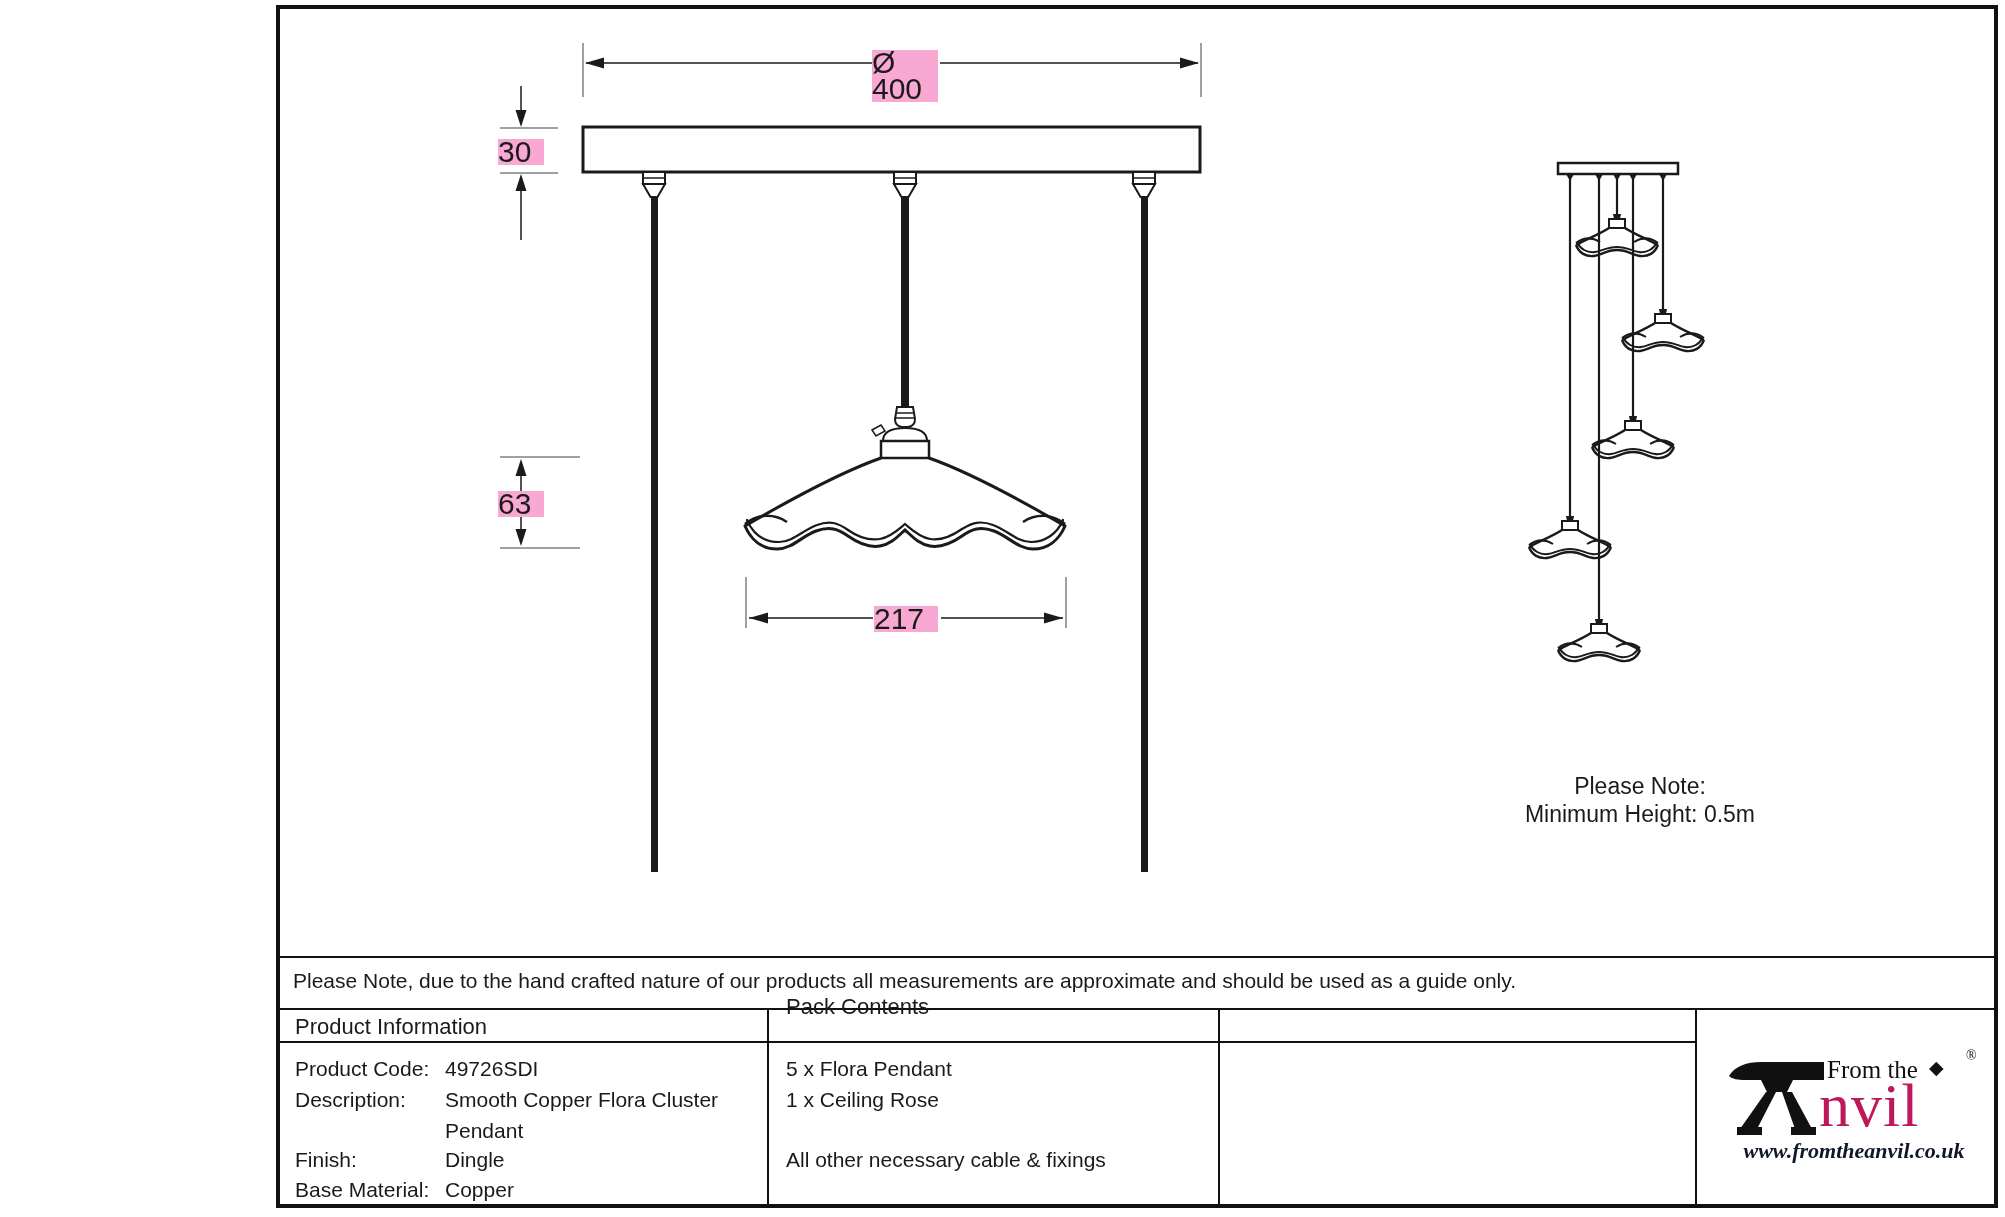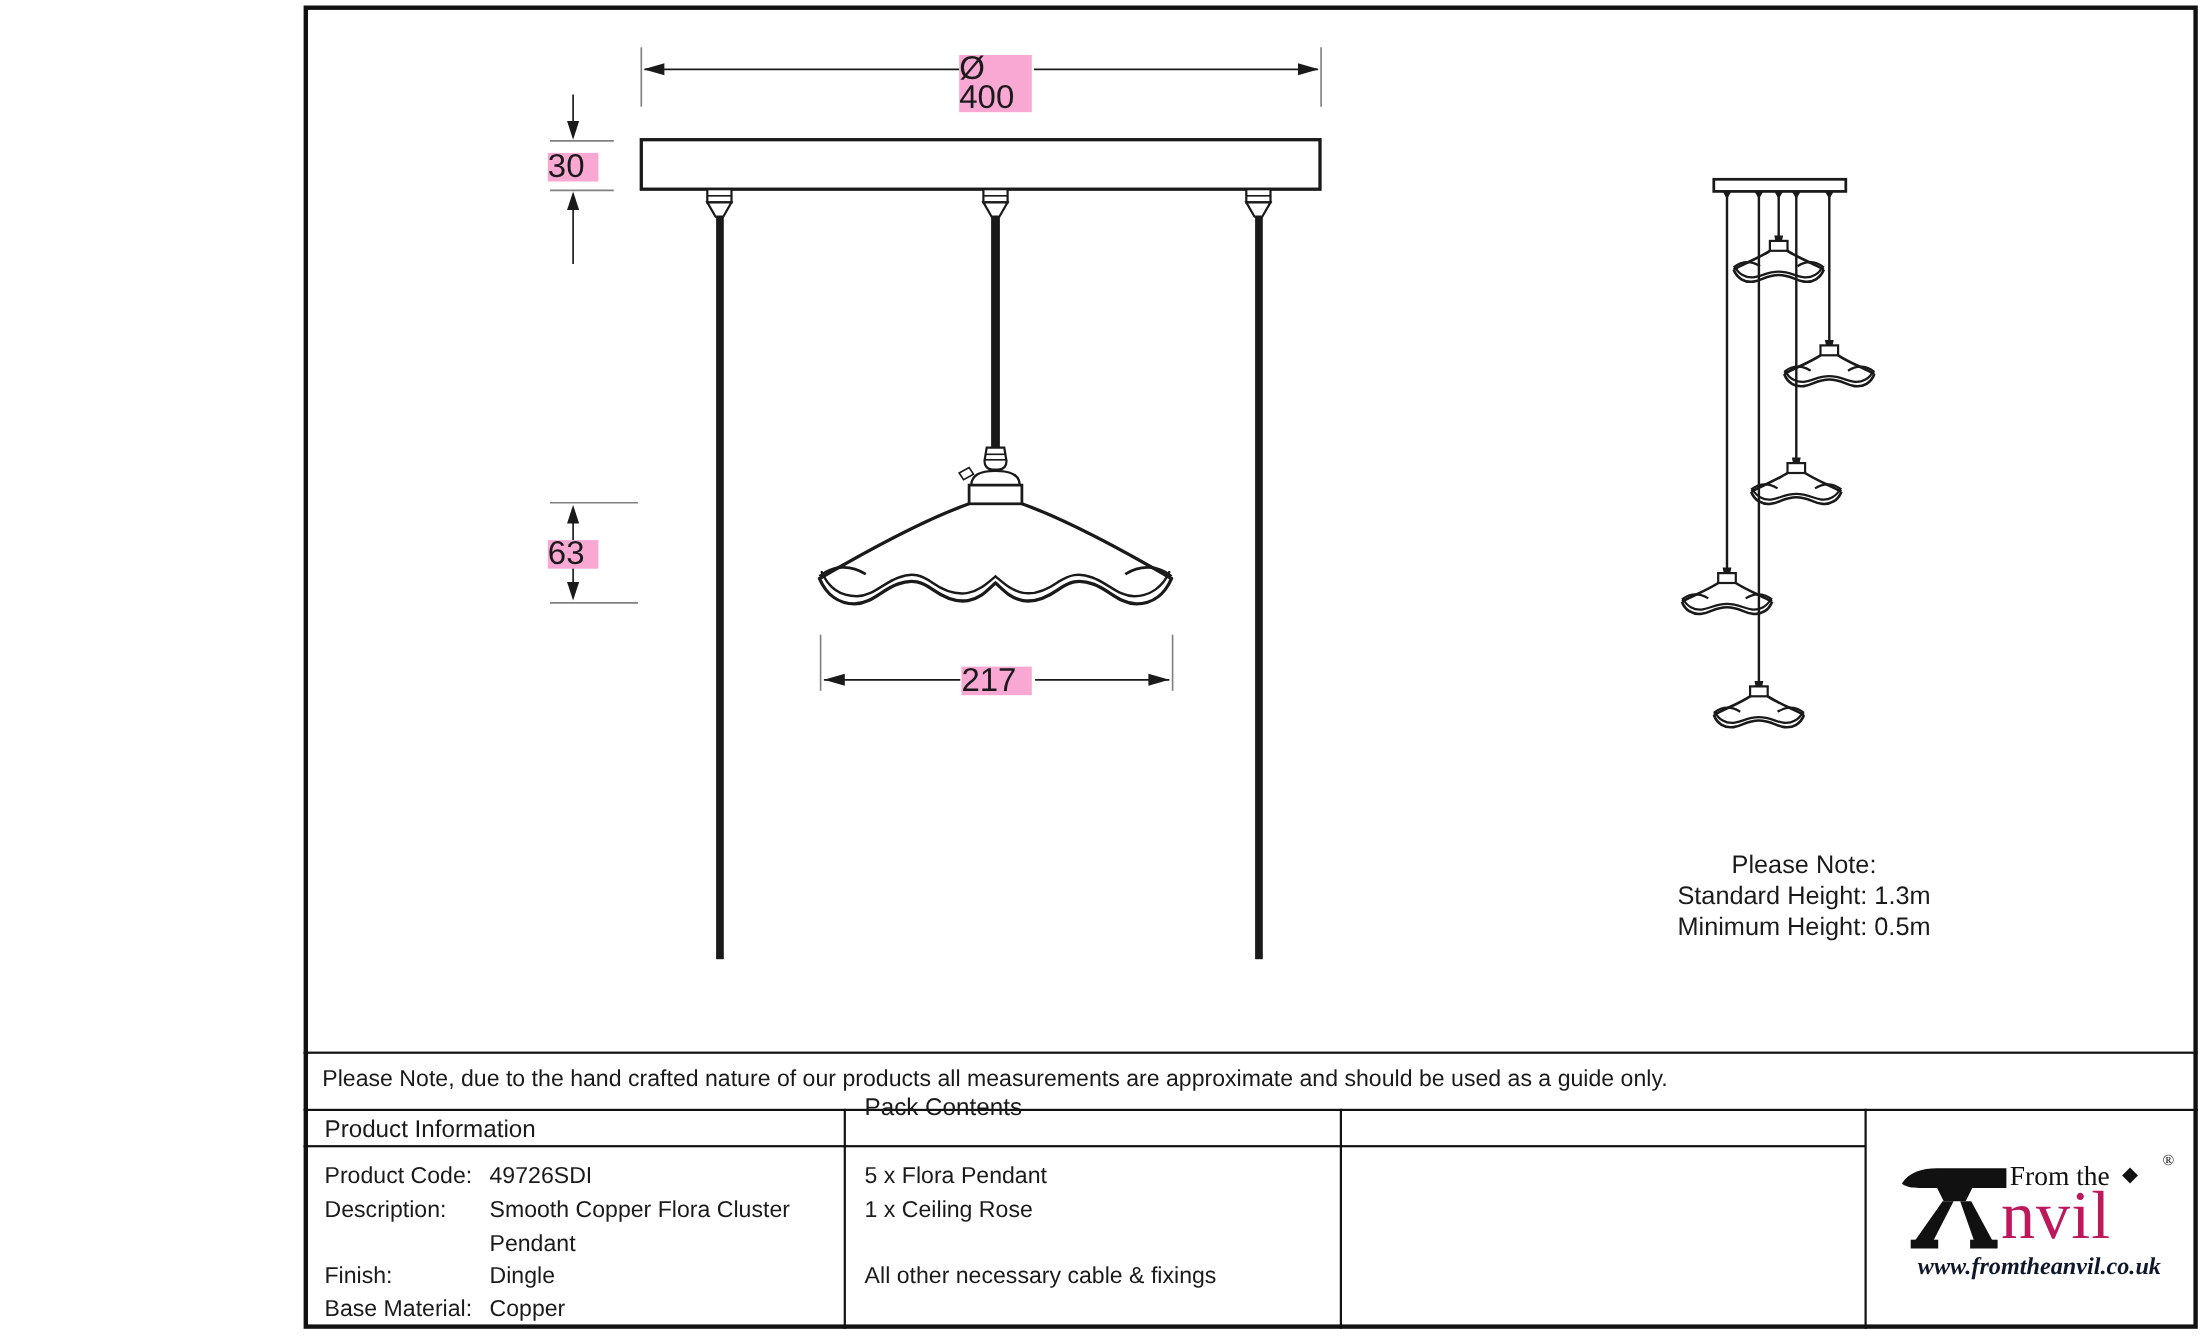--- a/index.html
+++ b/index.html
@@ -158,21 +158,20 @@
     </g>
   </svg>
 
   <div class="dim" style="left:872px;top:50px;width:66px;">Ø 400</div>
   <div class="dim" style="left:498px;top:139px;width:46px;">30</div>
   <div class="dim" style="left:498px;top:491px;width:46px;">63</div>
   <div class="dim" style="left:874px;top:606px;width:64px;">217</div>
 
   <div class="note">
     <div>Please Note:</div>
-    <div>Standard Height: 1.3m</div>
     <div>Minimum Height: 0.5m</div>
   </div>
 
   <div class="frame"></div>
   <div class="hline" style="left:276px;top:956px;width:1722px;"></div>
   <div class="hline" style="left:276px;top:1008px;width:1722px;"></div>
   <div class="hline" style="left:276px;top:1041px;width:1420px;"></div>
   <div class="vline" style="left:767px;top:1008px;height:200px;"></div>
   <div class="vline" style="left:1218px;top:1008px;height:200px;"></div>
   <div class="vline" style="left:1695px;top:1008px;height:200px;"></div>

